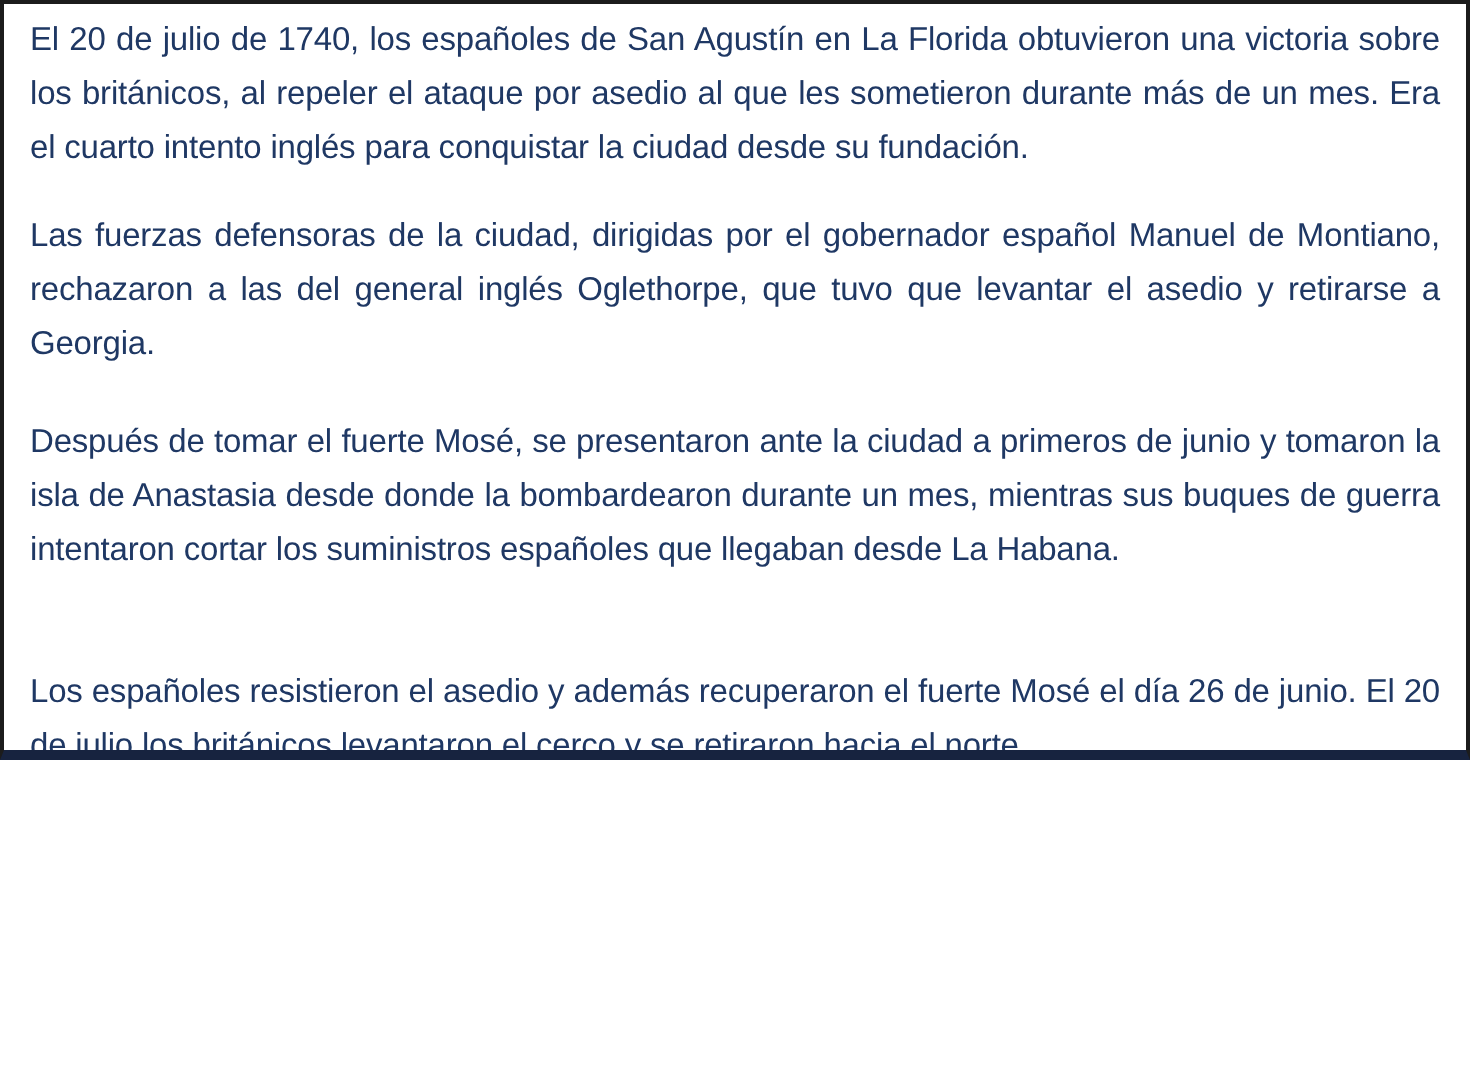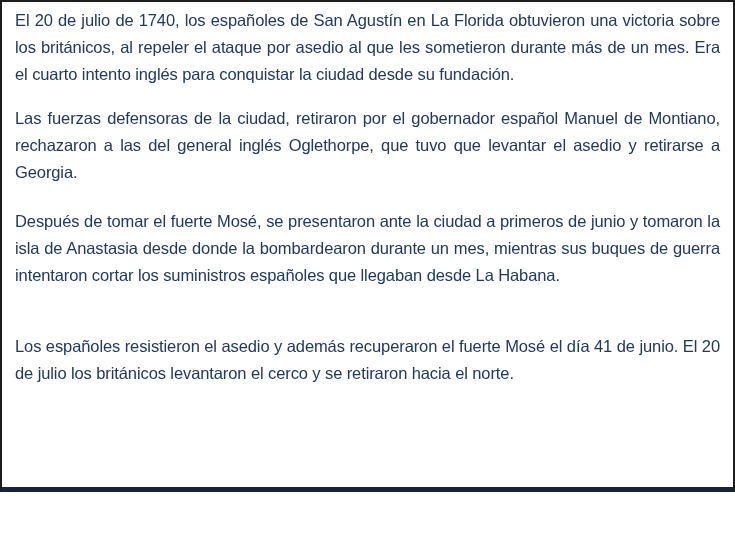--- a/index.html
+++ b/index.html
@@ -14,21 +14,21 @@
     padding: 0;
     background: var(--bg-color);
   }
   body {
     width: 735px;
     height: 536px;
     font-family: "Liberation Sans", "DejaVu Sans", sans-serif;
   }
   .text-box {
     width: 735px;
-    height: 492px;
+    height: 380px;
     border: 2px solid var(--border-color);
     border-bottom: 5px solid var(--border-bottom-color);
     background: var(--bg-color);
     padding: 5px 13px 10px 13px;
     overflow: hidden;
   }
   .text-box p {
     margin: 0 0 17px 0;
     color: var(--text-color);
     font-size: 16.5px;
@@ -42,16 +42,16 @@
   }
   .text-box p.extra-gap-large {
     margin-top: 44px;
   }
 </style>
 </head>
 <body>
 
 <div class="text-box">
   <p>El 20 de julio de 1740, los españoles de San Agustín en La Florida obtuvieron una victoria sobre los británicos, al repeler el ataque por asedio al que les sometieron durante más de un mes. Era el cuarto intento inglés para conquistar la ciudad desde su fundación.</p>
-  <p>Las fuerzas defensoras de la ciudad, retiraron por el gobernador español Manuel de Montiano, rechazaron a las del general inglés Oglethorpe, que tuvo que levantar el asedio y retirarse a Georgia.</p>
+  <p>Las fuerzas defensoras de la ciudad, dirigidas por el gobernador español Manuel de Montiano, rechazaron a las del general inglés Oglethorpe, que tuvo que levantar el asedio y retirarse a Georgia.</p>
   <p class="extra-gap-small">Después de tomar el fuerte Mosé, se presentaron ante la ciudad a primeros de junio y tomaron la isla de Anastasia desde donde la bombardearon durante un mes, mientras sus buques de guerra intentaron cortar los suministros españoles que llegaban desde La Habana.</p>
-  <p class="extra-gap-large">Los españoles resistieron el asedio y además recuperaron el fuerte Mosé el día 41 de junio. El 20 de julio los británicos levantaron el cerco y se retiraron hacia el norte.</p>
+  <p class="extra-gap-large">Los españoles resistieron el asedio y además recuperaron el fuerte Mosé el día 26 de junio. El 20 de julio los británicos levantaron el cerco y se retiraron hacia el norte.</p>
 </div>
 
 </body></html>

